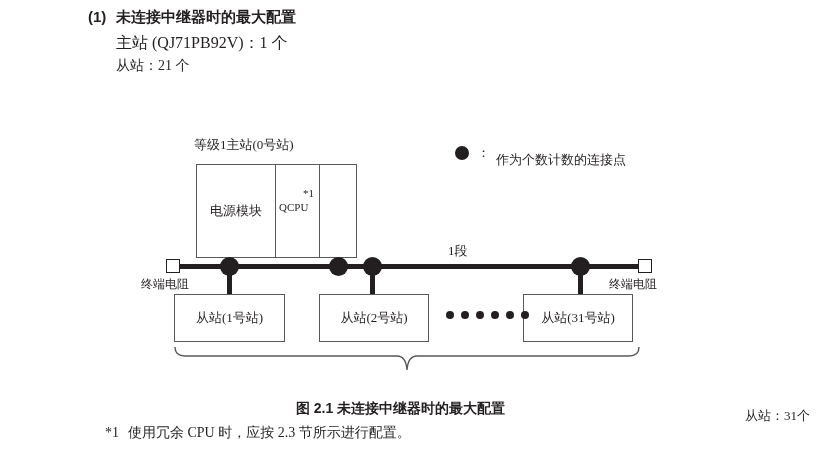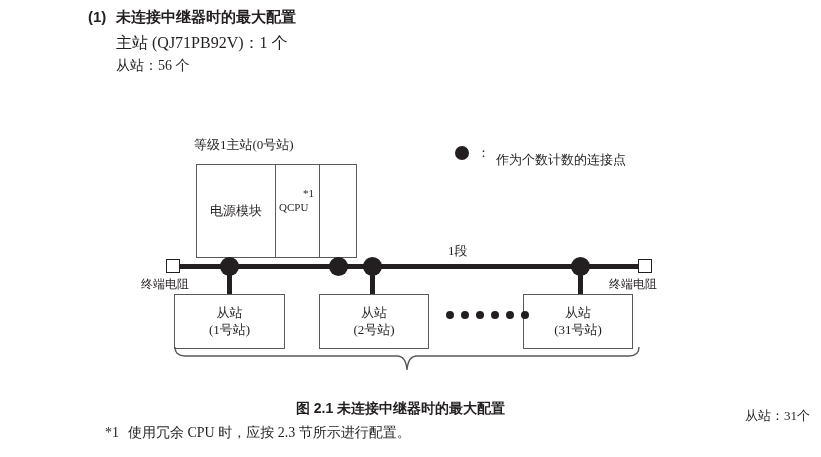--- a/index.html
+++ b/index.html
@@ -122,24 +122,24 @@
   #term-left-label{left:141px;top:276px;font-size:12px;}
   #term-right-label{left:609px;top:276px;font-size:12px;}
 
   #segment-label{left:448px;top:242px;font-size:13px;}
 
   
   .slave-box{
     border:1.3px solid #58595b;
     box-sizing:border-box;
     background:#ffffff;
-    height:55px;
+    height:48px;
     top:294px;
     display:flex;
-    flex-direction:column;
+    flex-direction:row;
     align-items:center;
     justify-content:center;
     font-size:13px;
     line-height:1.25;
   }
   #slave-1{left:174px;width:111px;}
   #slave-2{left:319px;width:110px;}
   #slave-31{left:523px;width:110px;}
 
   
@@ -176,21 +176,21 @@
     font-size:14px;
   }
   #footnote-mark{margin-right:9px;}
 </style>
 </head>
 <body>
 
 <div class="abs nowrap" id="heading-number">(1)</div>
 <div class="abs nowrap" id="heading-title">未连接中继器时的最大配置</div>
 <div class="abs nowrap" id="spec-master">主站 (QJ71PB92V)：1 个</div>
-<div class="abs nowrap" id="spec-slave">从站：56 个</div>
+<div class="abs nowrap" id="spec-slave">从站：21 个</div>
 
 <div class="abs nowrap" id="legend">
   <span id="legend-dot"></span>
   <span id="legend-colon">：</span>
   <span id="legend-text">作为个数计数的连接点</span>
 </div>
 
 <div class="abs nowrap" id="master-label">等级1主站(0号站)</div>
 
 <div class="abs" id="master-rack">

